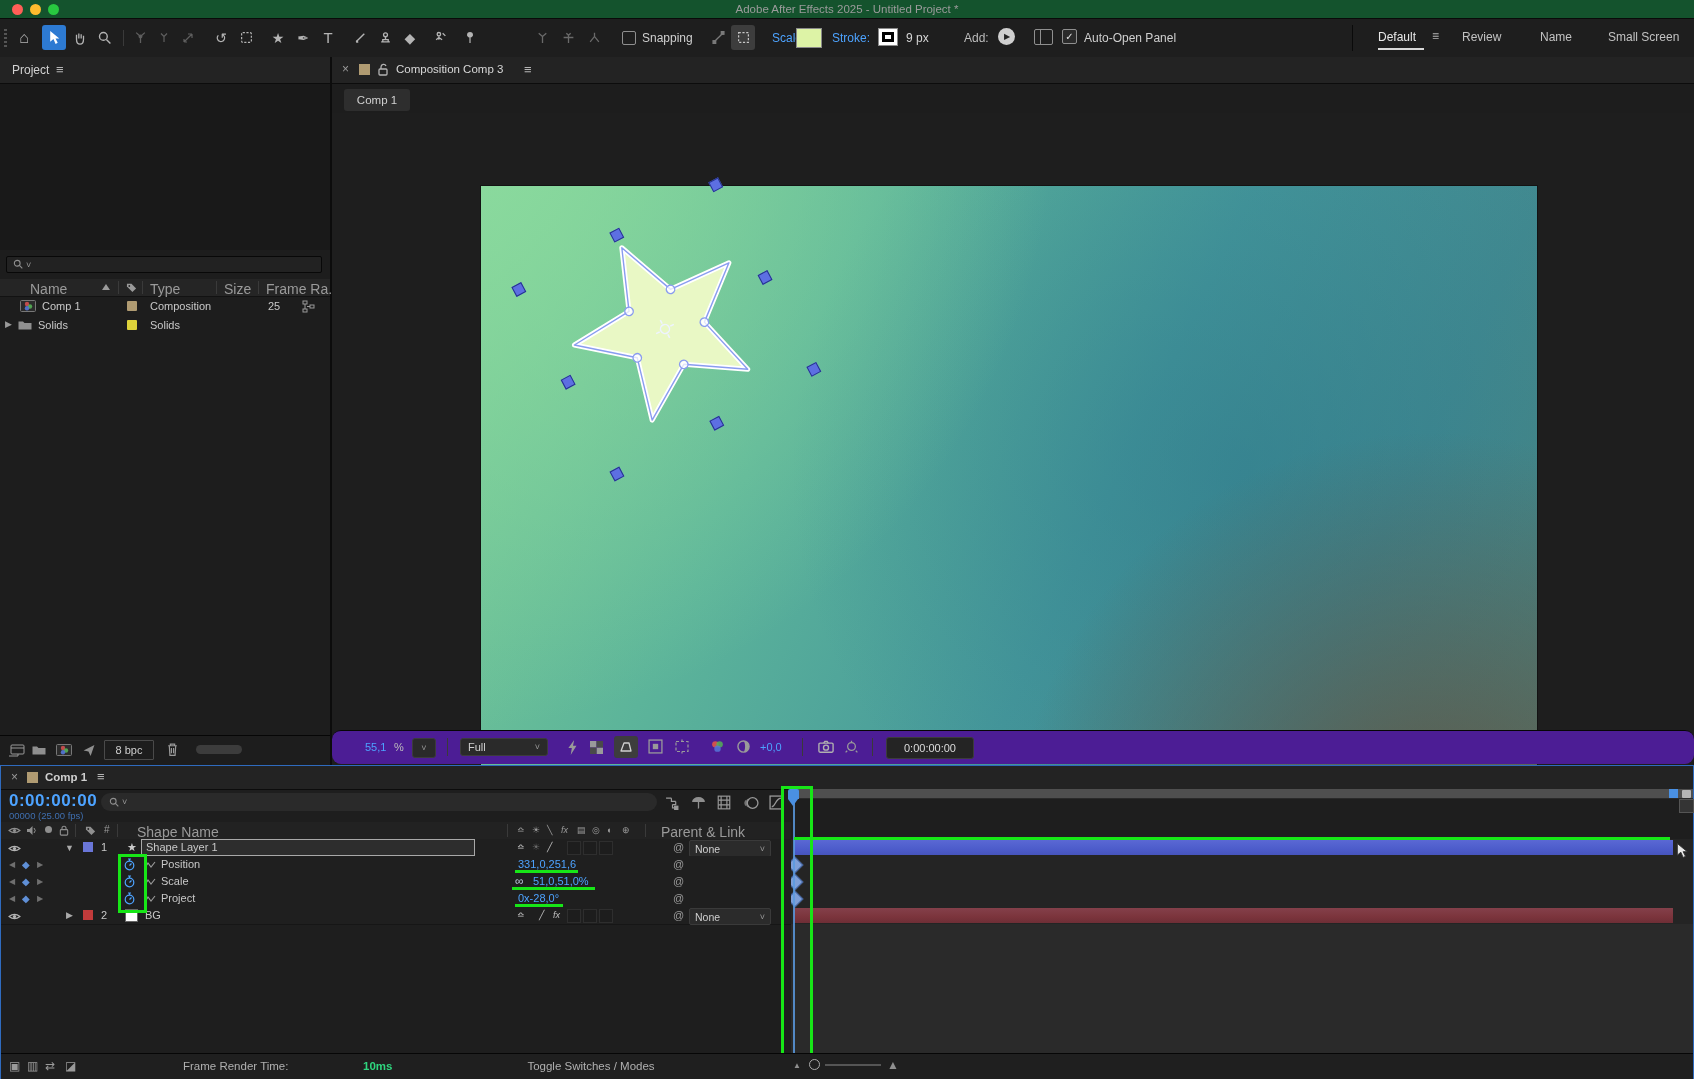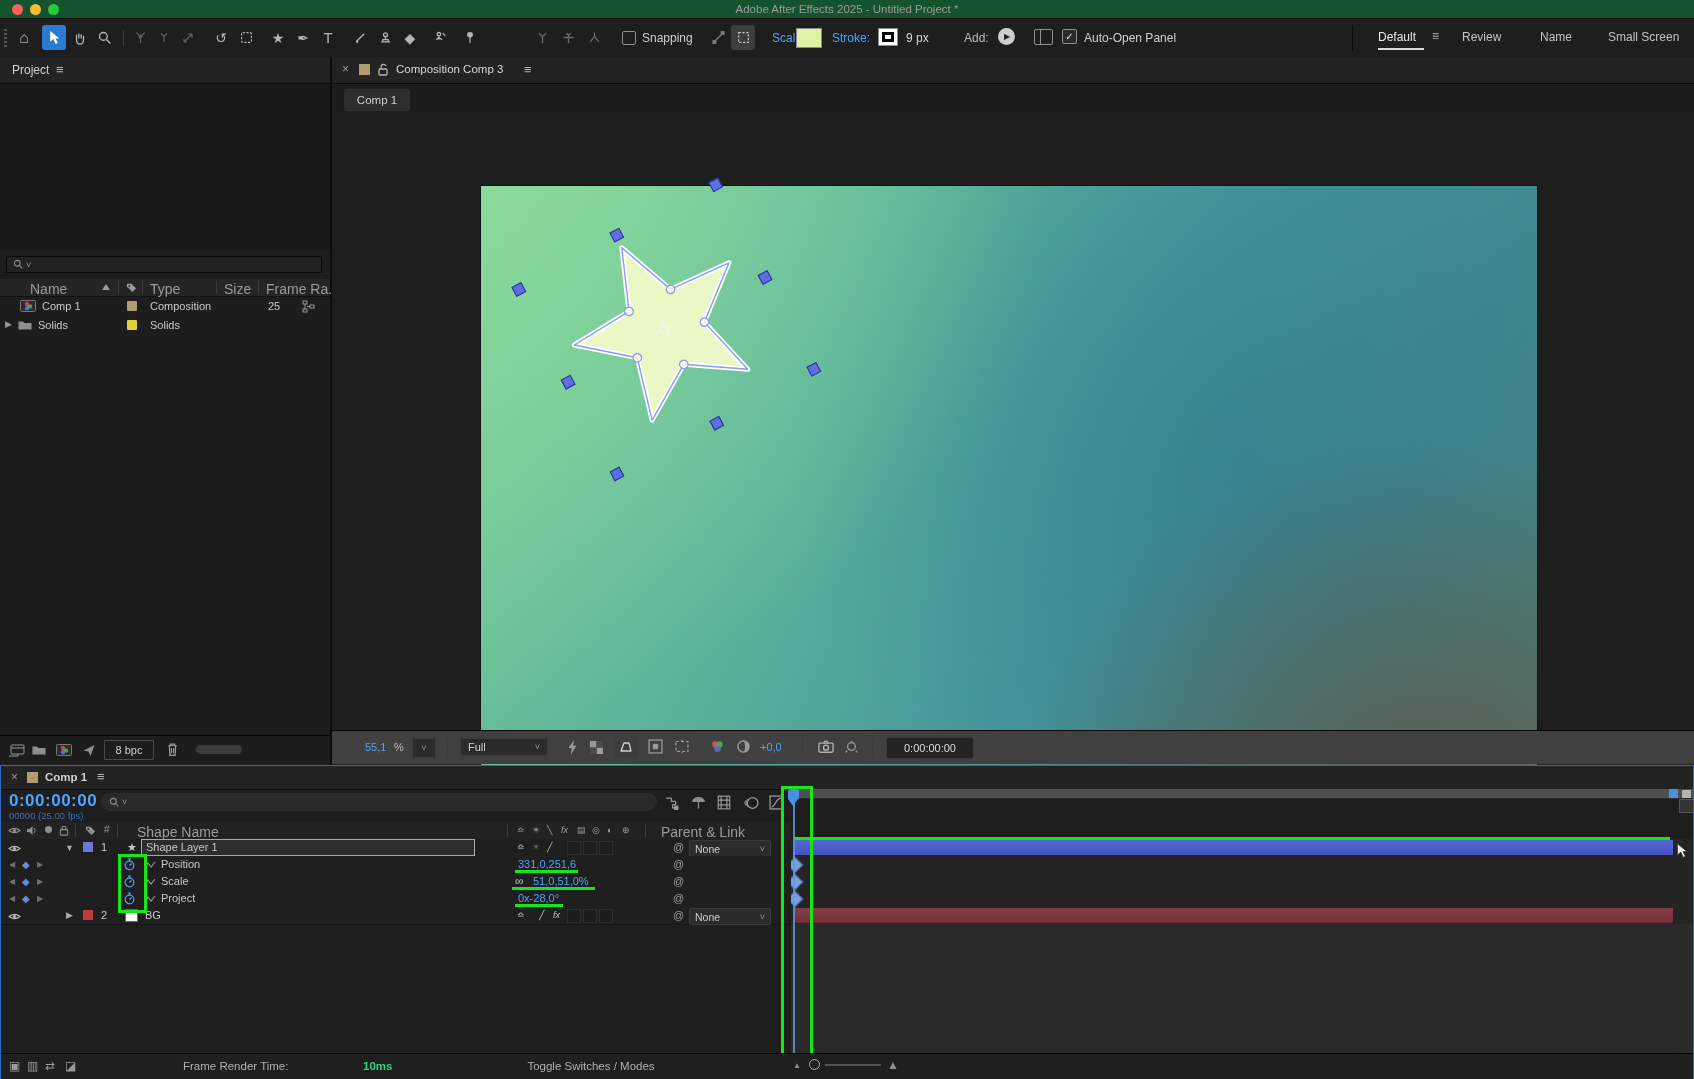--- a/index.html
+++ b/index.html
@@ -29,21 +29,21 @@
   
   #comp{left:332px;top:57px;width:1362px;height:708px;background:#1d1d1d;}
   #viewer{left:0;top:56px;width:1362px;height:617px;background:#1e1e1e;}
   #compimg{left:149px;top:73px;width:1056px;height:592px;box-shadow:0 0 0 1px rgba(0,0,0,.35);
     background:
       radial-gradient(circle at 90% 112%, rgba(97,85,68,.95) 0%, rgba(97,85,68,0) 36%),
       radial-gradient(circle at -4% -12%, #8cdb9e 0%, rgba(140,219,158,0) 48%),
       radial-gradient(circle at 72% 48%, rgba(42,118,138,.5) 0%, rgba(42,118,138,0) 55%),
       linear-gradient(115deg,#7bcd96 0%,#5cb49a 30%,#46989b 58%,#428a90 80%,#4b857f 100%);}
   .handle{width:9px;height:9px;background:#5d6fe2;border:1px solid #26348f;}
-  #compbar{left:0;top:673px;width:1362px;height:33px;background:#404040;border-top:1px solid #060606;font-size:11px;}
+  #compbar{left:0;top:673px;width:1362px;height:33px;background:#4c1d95;border-top:1px solid #060606;font-size:11px;border-radius:9px;}
   .box{background:#2a2a2a;border:1px solid #3c3c3c;border-radius:3px;display:flex;align-items:center;justify-content:center;}
   
   #timeline{left:0;top:765px;width:1694px;height:314px;background:#1e1e1e;box-sizing:border-box;border:1px solid #2f6bbf;}
   .tl-tab{font-size:11.5px;color:#d0d0d0;}
   #tc-big{font-size:17px;font-weight:bold;color:#4da3ff;letter-spacing:.5px;}
   #tc-sub{font-size:9.5px;color:#3f6fb0;}
   .lrow{font-size:11px;color:#c8c8c8;}
   .pval{color:#4da3ff;font-size:11px;}
   .navarr{color:#6f6f6f;font-size:8px;}
   .kfdiam{color:#5f8fd6;font-size:10px;}

